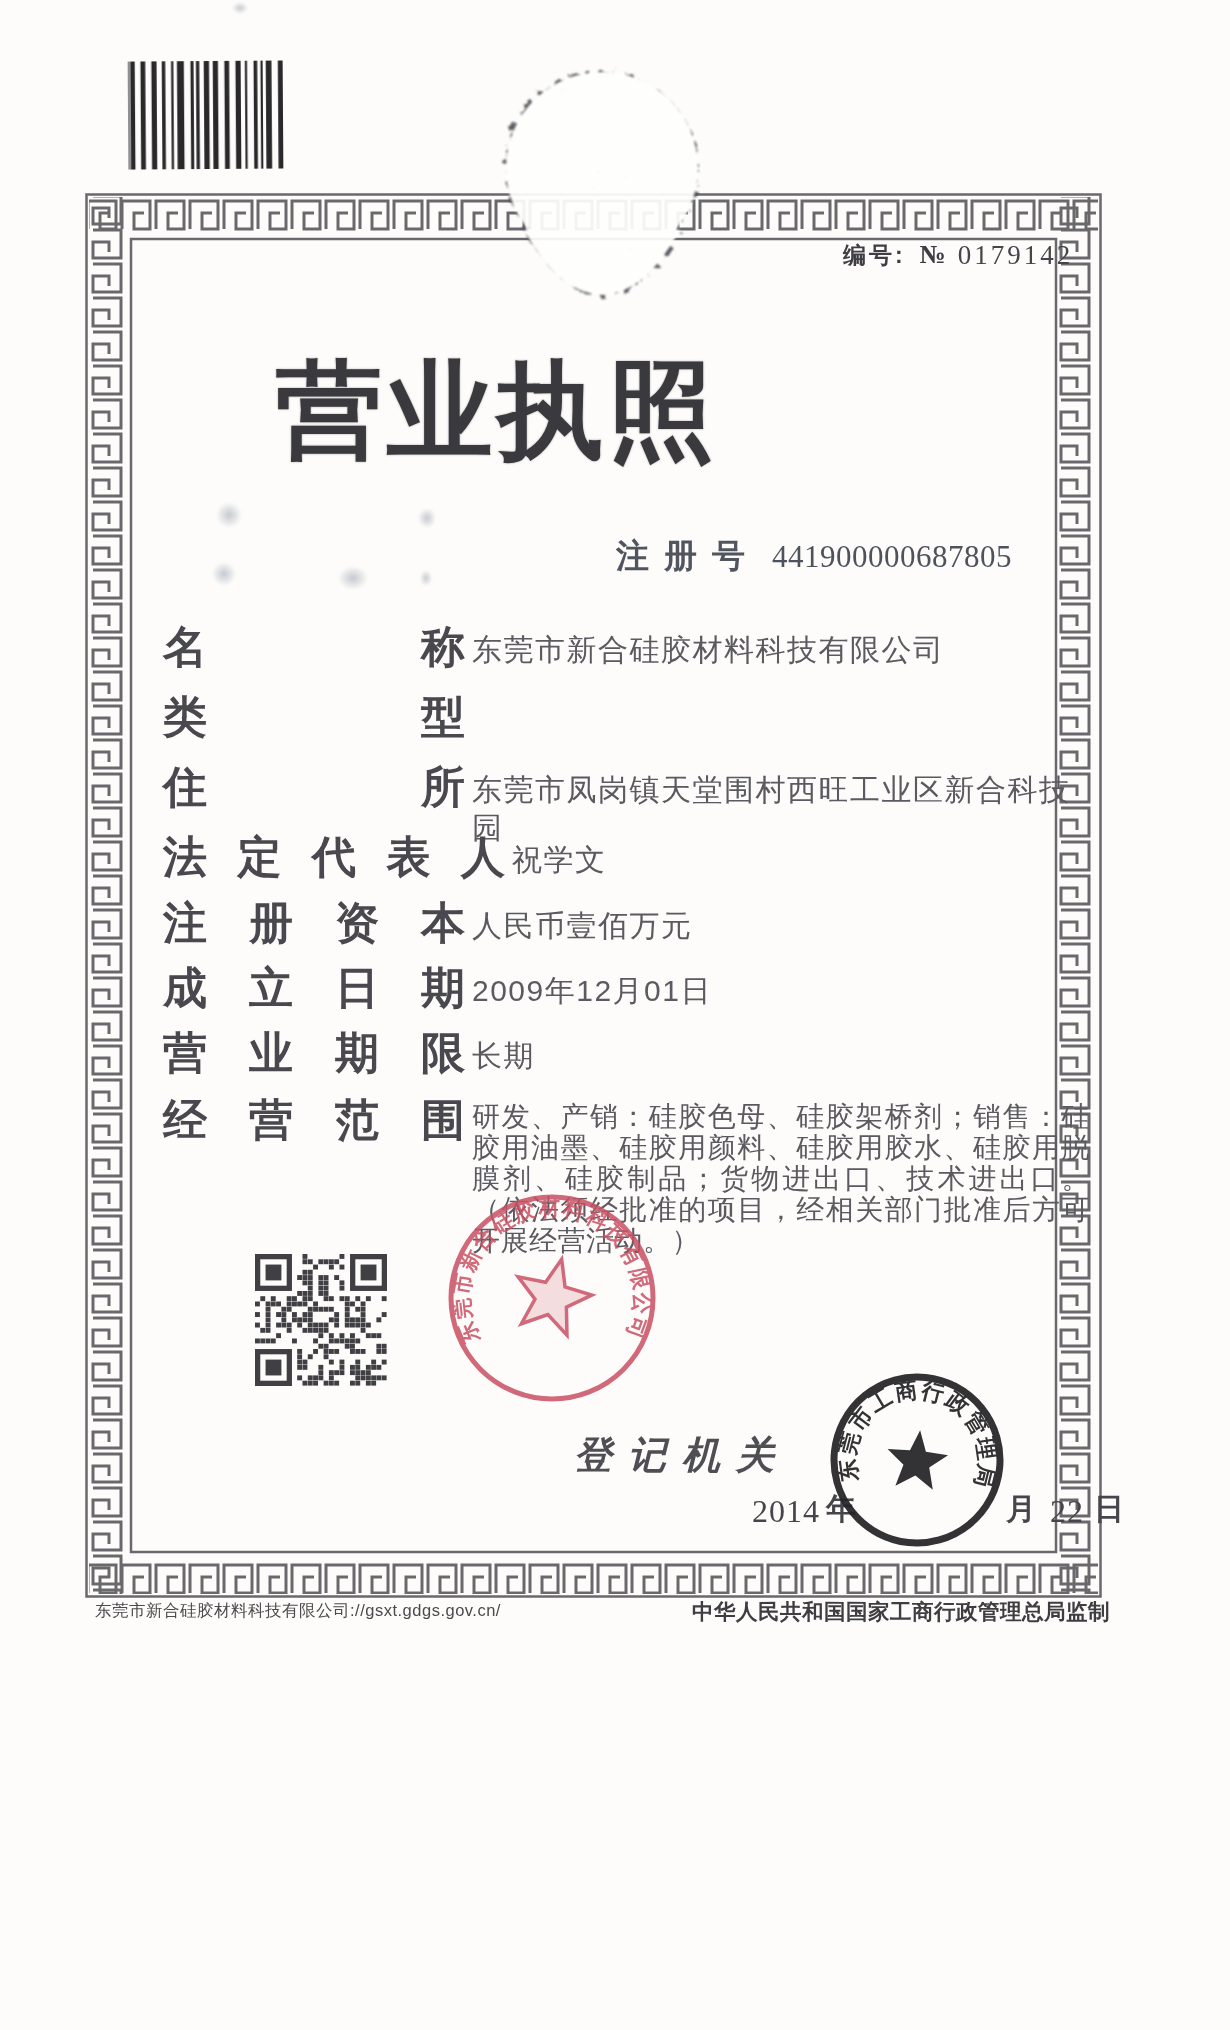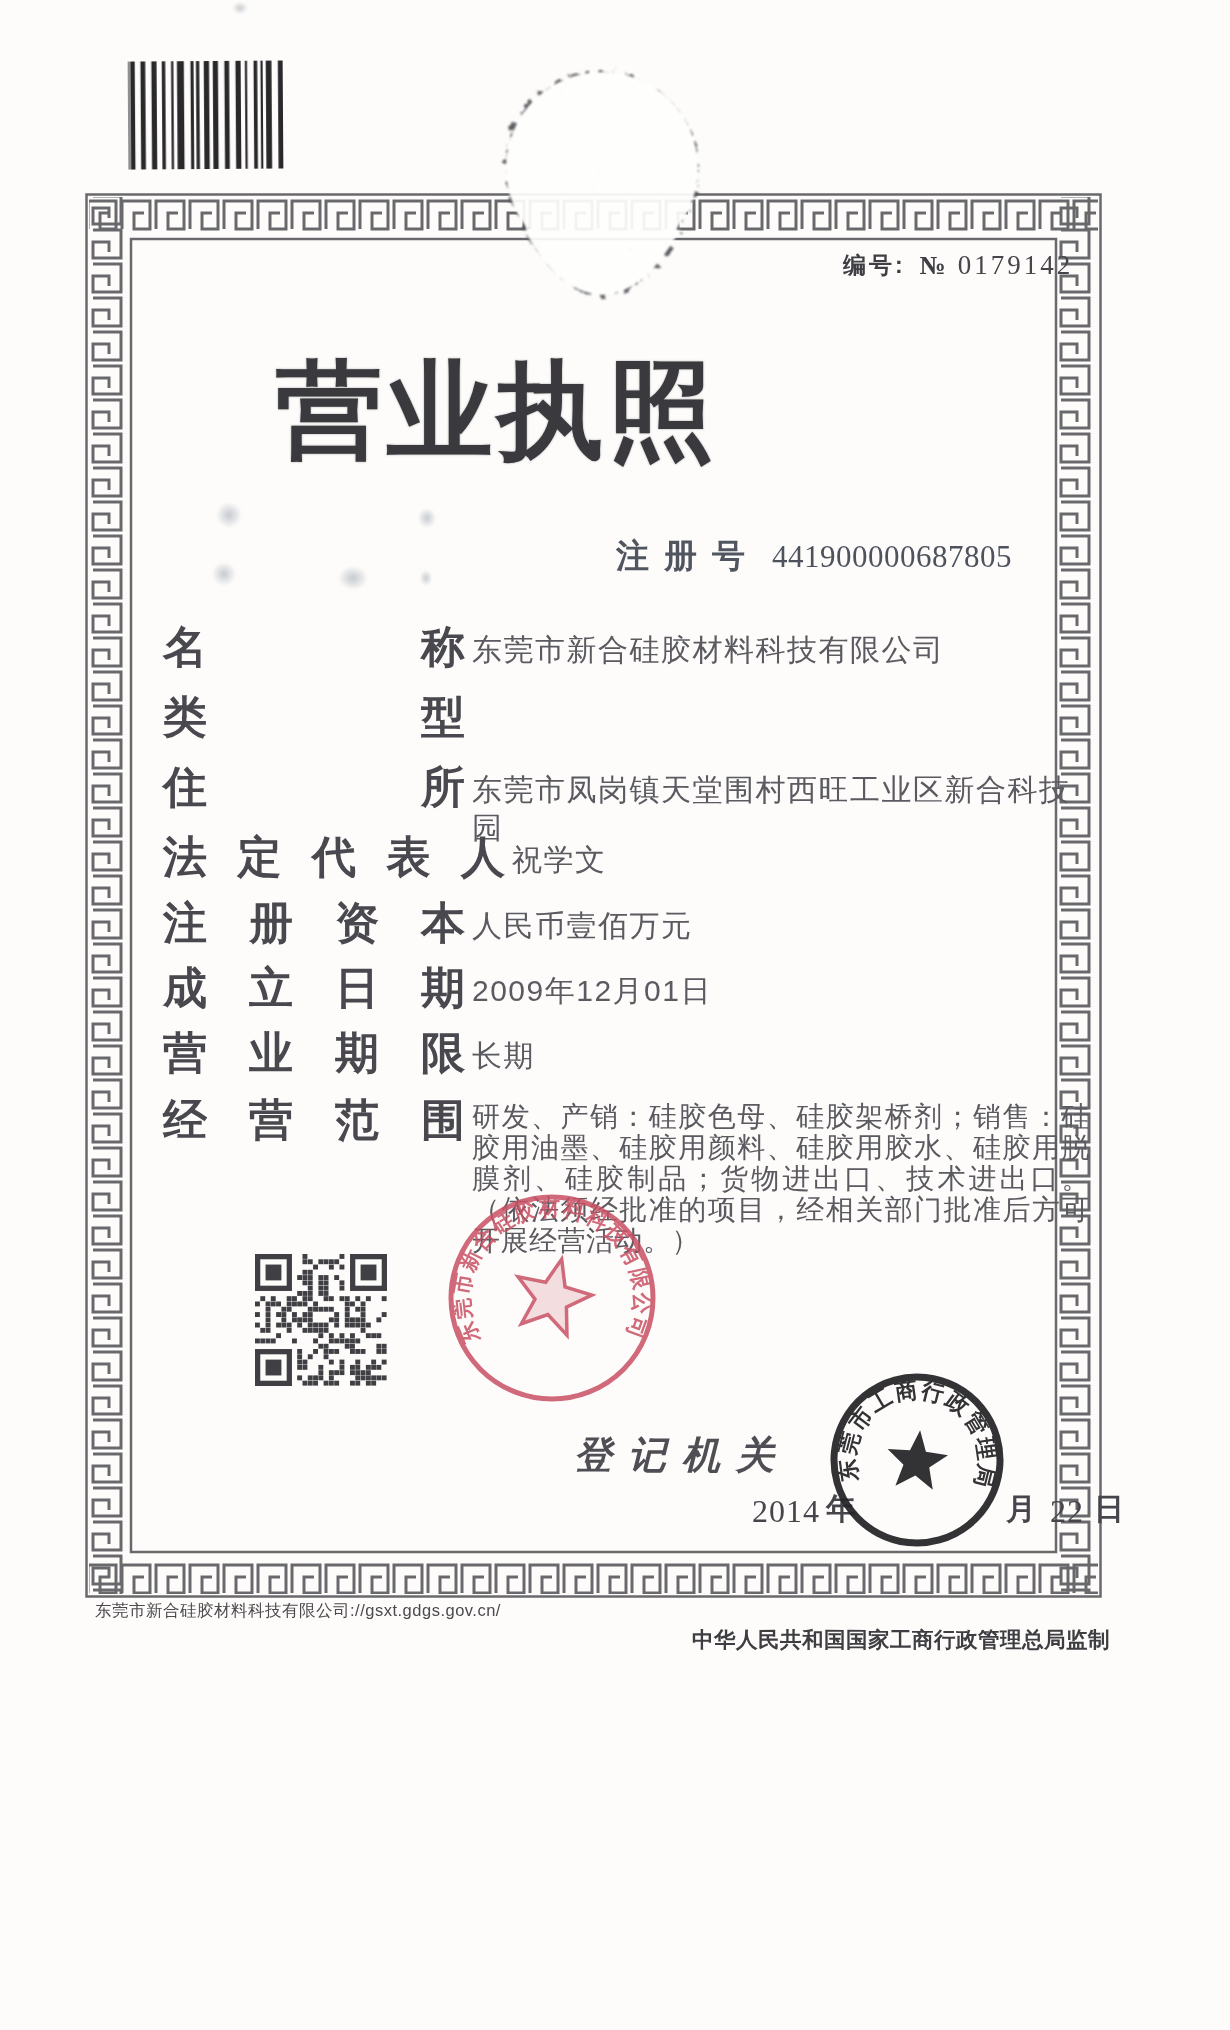--- a/index.html
+++ b/index.html
@@ -9,21 +9,21 @@
   
   .border-svg{position:absolute;left:85px;top:193px;z-index:1;opacity:.88;}
 
   
   .emblem{position:absolute;left:490px;top:64px;z-index:3;filter:blur(1.2px);opacity:.92;}
 
   
   .barcode{position:absolute;left:128px;top:56px;z-index:2;filter:blur(.6px) contrast(1.05);transform:rotate(-.4deg);}
 
   
-  .serial{position:absolute;left:843px;top:250px;z-index:2;display:flex;align-items:center;color:#3e3e44;}
+  .serial{position:absolute;left:843px;top:240px;z-index:2;display:flex;align-items:flex-start;color:#3e3e44;}
   .serial .lab{font-size:23px;letter-spacing:3px;font-weight:600;}
   .serial .no{font-family:"Liberation Serif",serif;font-weight:800;font-size:26px;margin-left:14px;}
   .serial .num{font-family:Liberation Serif, serif;font-size:27px;letter-spacing:3px;margin-left:12px;color:#45454b;}
 
   
   .title{position:absolute;left:276px;top:352px;width:438px;display:flex;justify-content:space-between;
          font-size:106px;font-weight:800;color:#3a3a3e;z-index:2;filter:blur(.5px);line-height:1.1;
          text-shadow:0 0 2px rgba(70,70,75,.55);}
 
   
@@ -54,21 +54,21 @@
   .dateline .sf{font-family:"Liberation Serif",serif;font-size:32px;letter-spacing:1px;}
   .dateline .cj{font-size:30px;font-weight:600;}
   .dateline .m-year{margin-left:6px;}
   .dateline .m-month{margin-left:150px;}
   .dateline .m-day{margin-left:14px;}
   .dateline .m-dayu{margin-left:10px;}
 
   
   .footer-left{position:absolute;left:95px;top:1600px;z-index:2;font-size:16.5px;letter-spacing:.5px;color:#4a4a4e;}
   .footer-right{position:absolute;left:663px;top:1597px;width:447px;z-index:2;text-align:right;
-                font-family:"Liberation Serif",serif;font-weight:700;font-size:21.5px;letter-spacing:.5px;color:#3e3e42;margin-top:28px;}
+                font-family:"Liberation Serif",serif;font-weight:700;font-size:21.5px;letter-spacing:.5px;color:#3e3e42;}
 
   
   .sm{position:absolute;z-index:1;background:radial-gradient(closest-side,rgba(150,158,172,.55),rgba(150,158,172,0));
       filter:blur(1px);border-radius:50%;}
 </style>
 </head>
 <body>
 
 <div class="page">
 

